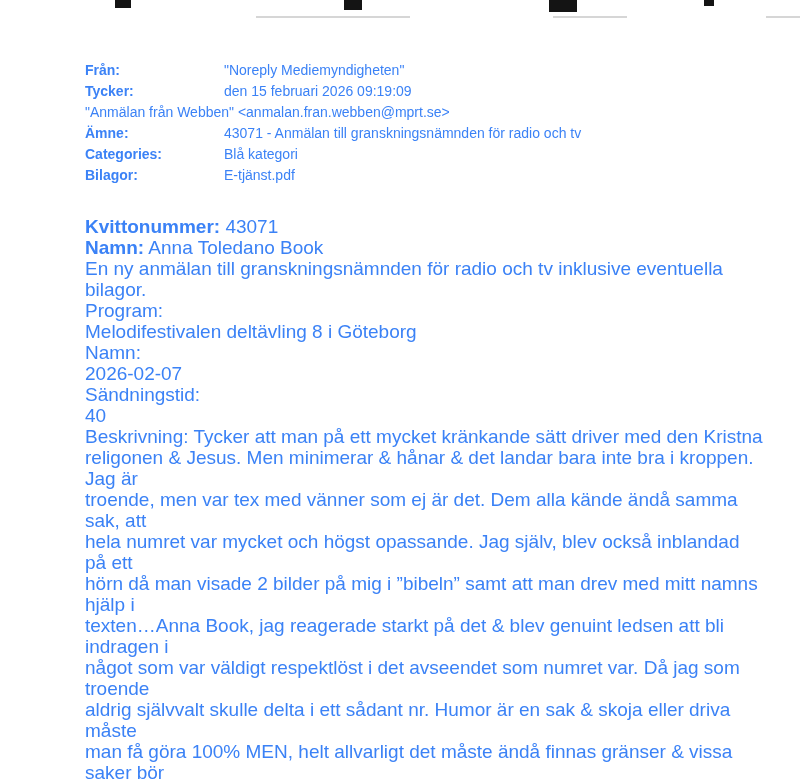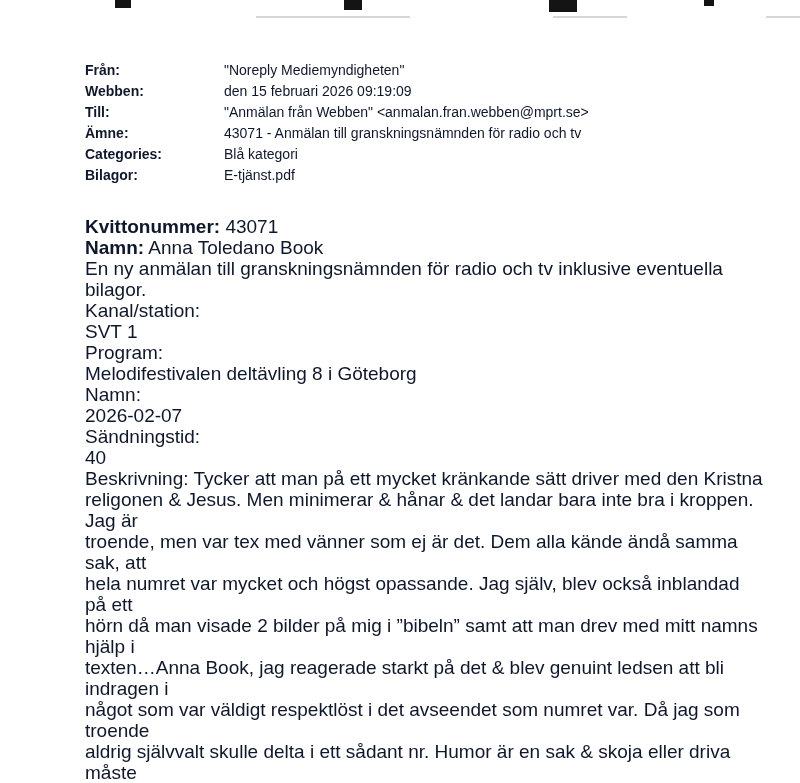--- a/index.html
+++ b/index.html
@@ -8,21 +8,21 @@
     padding: 0;
     background: #ffffff;
   }
   .page {
     position: relative;
     width: 800px;
     height: 783px;
     background: #ffffff;
     overflow: hidden;
     font-family: "Liberation Sans", sans-serif;
-    color: #0f172a;
+    color: #3b82f6;
   }
 
   
   .redaction {
     position: absolute;
     top: 0;
     background: #141414;
   }
   .hairline {
     position: absolute;
@@ -76,25 +76,24 @@
   <div class="hairline" style="left:256px; top:16px; width:154px;"></div>
   <div class="hairline" style="left:553px; top:16px; width:74px;"></div>
   <div class="hairline" style="left:766px; top:16px; width:34px;"></div>
 
   <div class="mail-header">
     <div class="hrow">
       <span class="hlabel">Från:</span>
       <span class="hvalue">"Noreply Mediemyndigheten"</span>
     </div>
     <div class="hrow">
-      <span class="hlabel">Webben:</span>
+      <span class="hlabel">Tycker:</span>
       <span class="hvalue">den 15 februari 2026 09:19:09</span>
     </div>
     <div class="hrow">
-      <span class="hlabel">Till:</span>
       <span class="hvalue">"Anmälan från Webben" &lt;anmalan.fran.webben@mprt.se&gt;</span>
     </div>
     <div class="hrow">
       <span class="hlabel">Ämne:</span>
       <span class="hvalue">43071 - Anmälan till granskningsnämnden för radio och tv</span>
     </div>
     <div class="hrow">
       <span class="hlabel">Categories:</span>
       <span class="hvalue">Blå kategori</span>
     </div>
@@ -105,21 +104,20 @@
   </div>
 
   <div class="mail-body">
 
     <p><span class="b">Kvittonummer:</span><span class="hvalue"> 43071</span></p>
 
     <p class="gap14"><span class="b">Namn:</span><span class="hvalue"> Anna Toledano Book</span></p>
 
     <p class="gap20">En ny anmälan till granskningsnämnden för radio och tv inklusive eventuella bilagor.</p>
 
-    <p class="gap15"><span>Kanal/station:</span><br><span>SVT 1</span></p>
 
     <p class="gap14"><span>Program:</span><br><span>Melodifestivalen deltävling 8 i Göteborg</span></p>
 
     <p class="gap13"><span>Namn:</span><br><span>2026-02-07</span></p>
 
     <p class="gap14"><span>Sändningstid:</span><br><span>40</span></p>
 
     <p class="gap12 multiline">Beskrivning: Tycker att man på ett mycket kränkande sätt driver med den Kristna
 religonen &amp; Jesus. Men minimerar &amp; hånar &amp; det landar bara inte bra i kroppen. Jag är
 troende, men var tex med vänner som ej är det. Dem alla kände ändå samma sak, att

